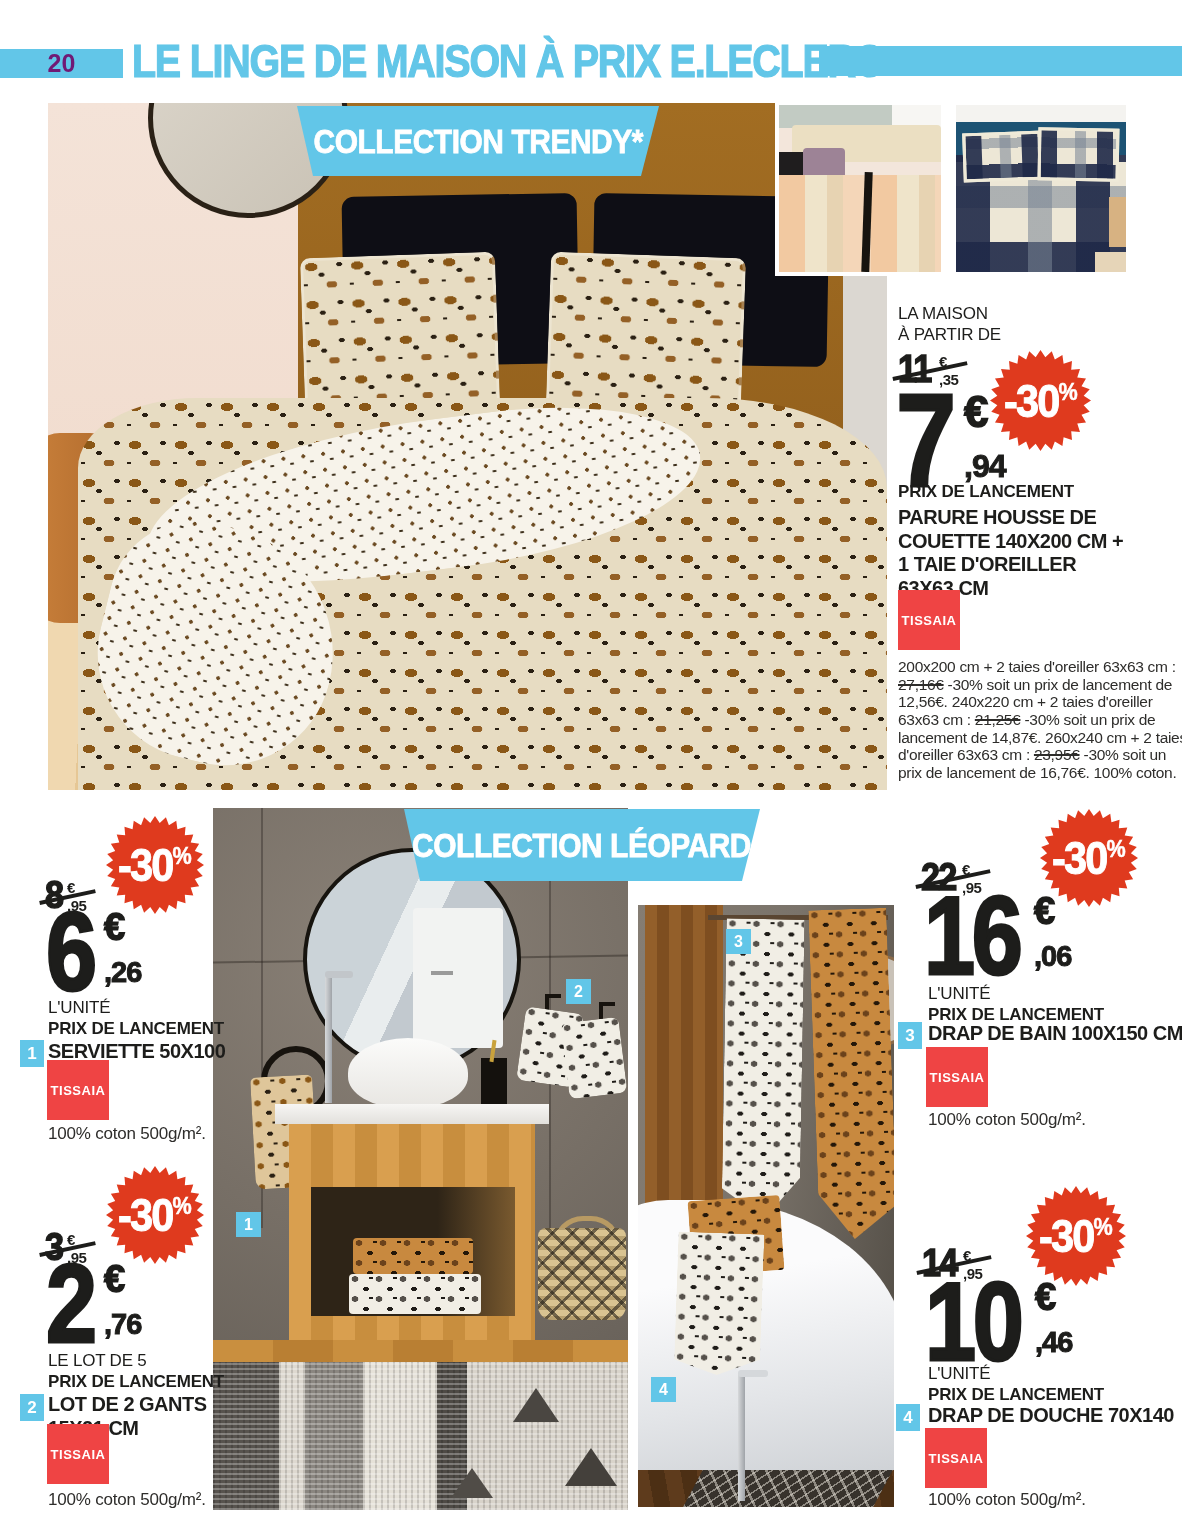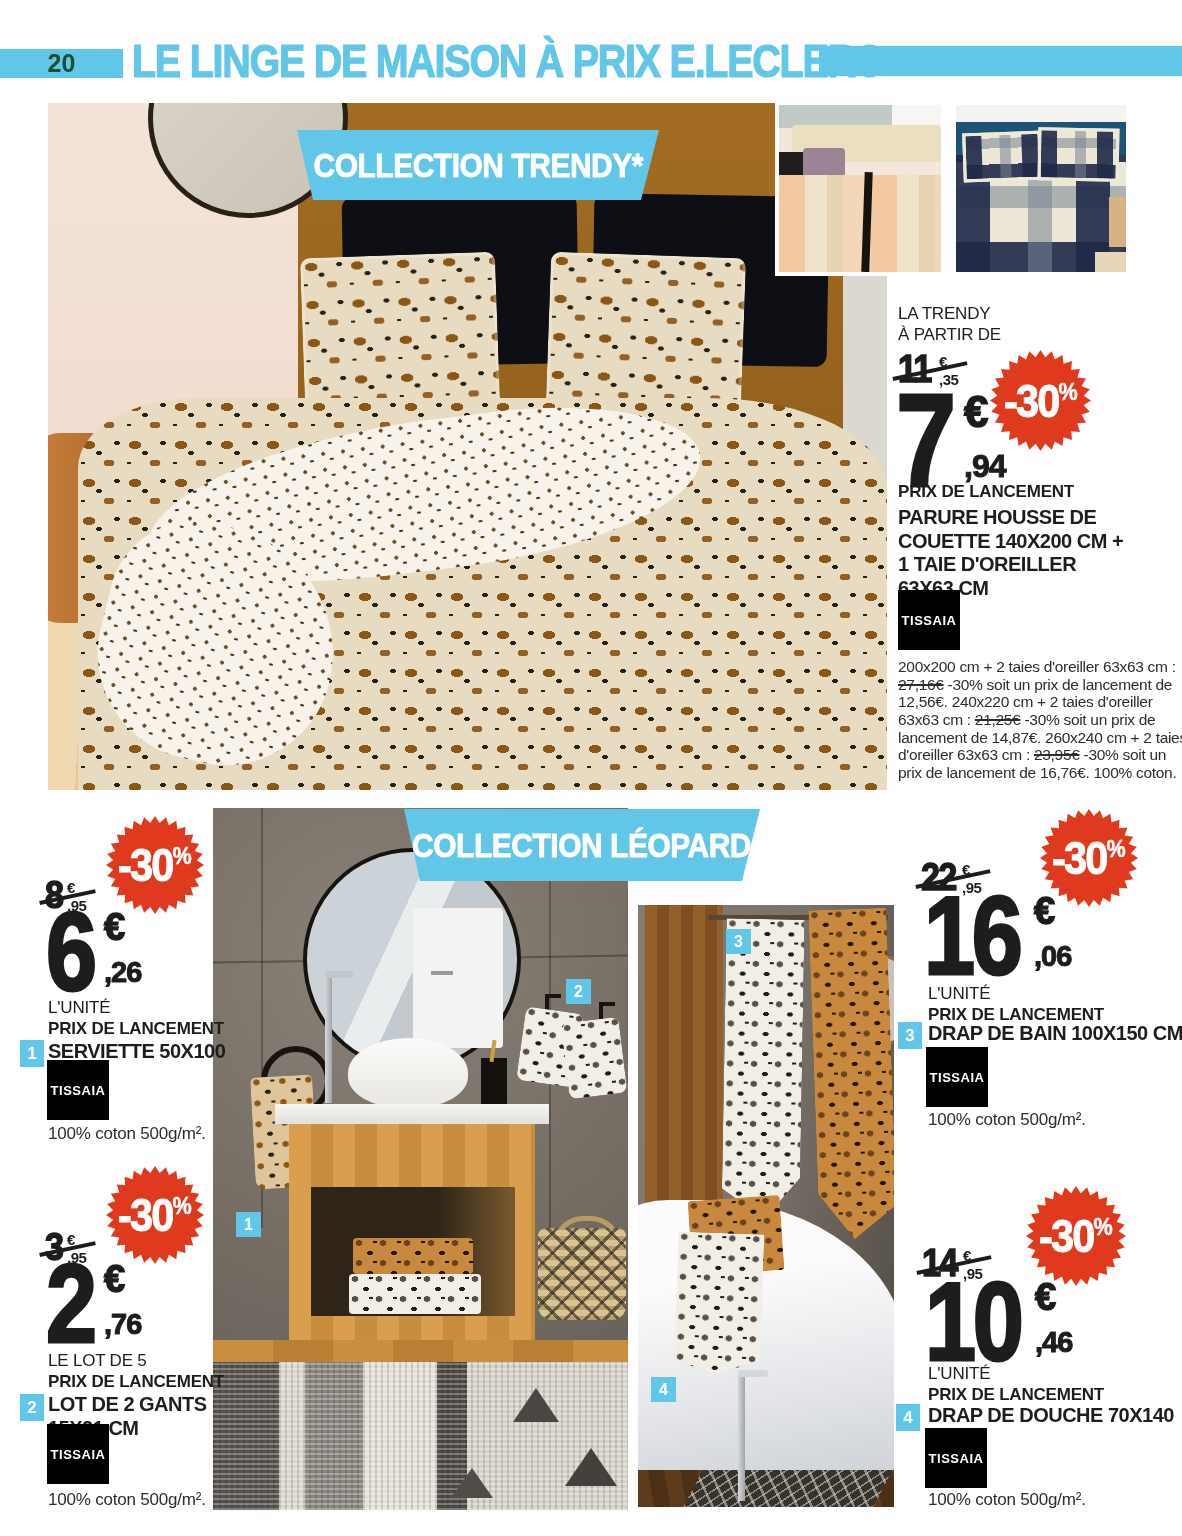--- a/index.html
+++ b/index.html
@@ -1,32 +1,32 @@
 <!DOCTYPE html>
 <html><head>
 <meta charset="utf-8">
 <style>
   html,body{margin:0;padding:0;background:#fff;}
   .page{position:relative;width:1182px;height:1536px;background:#fff;overflow:hidden;
         font-family:"Liberation Sans",sans-serif;color:#1d1d1b;}
 
   
   .h-badge{position:absolute;left:0;top:49px;width:123px;height:29px;background:#62C6E8;
-           color:#14532d;font-weight:700;font-size:25px;display:flex;align-items:center;justify-content:center;}
+           color:#701a75;font-weight:700;font-size:25px;display:flex;align-items:center;justify-content:center;}
   .h-title{position:absolute;left:132px;top:37px;font-size:47px;font-weight:700;color:#62C6E8;
            letter-spacing:-1.5px;white-space:nowrap;transform:scaleX(.84);transform-origin:left top;
            -webkit-text-stroke:1.2px #62C6E8;line-height:1;}
   .h-bar{position:absolute;left:819px;top:46px;width:363px;height:30px;background:#62C6E8;}
 
   
   .ribbon{position:absolute;background:#62C6E8;color:#fff;display:flex;align-items:center;justify-content:center;z-index:30;}
   .ribbon .txt{font-size:34px;font-weight:700;letter-spacing:-.5px;white-space:nowrap;
                transform:scaleX(.88);-webkit-text-stroke:.8px #fff;}
   .ribbon.trendy{left:297px;top:106px;width:362px;height:70px;
-                 clip-path:polygon(0 0,100% 0,calc(100% - 18px) 100%,16px 100%);margin-top:24px;}
+                 clip-path:polygon(0 0,100% 0,calc(100% - 18px) 100%,16px 100%);}
   .ribbon.leopard{left:404px;top:809px;width:356px;height:72px;
                  clip-path:polygon(0 0,100% 0,calc(100% - 18px) 100%,16px 100%);}
 
   
   .photo{position:absolute;overflow:hidden;}
   .photo > div{position:absolute;}
 
   
   .leo{background-color:#E7DCC2;background-image:
     radial-gradient(ellipse 9px 6px at 11px 9px,#8A5716 66%,transparent 70%),
@@ -190,21 +190,21 @@
   .price.big.d1 .n{width:62px;} .price.med.d1 .n{width:52px;} .price.med.d2 .n{width:104px;}
   .price .side{display:flex;flex-direction:column;margin-left:6px;}
   .price.big .cur{font-size:44px;} .price.med .cur{font-size:38px;}
   .price .cur{font-weight:700;line-height:1;-webkit-text-stroke:1.5px #1d1d1b;}
   .price.big .cents{font-size:32px;margin-top:16px;} .price.med .cents{font-size:29px;margin-top:12px;}
   .price .cents{font-weight:700;line-height:1;letter-spacing:-1px;-webkit-text-stroke:1px #1d1d1b;}
 
   .lbl{position:absolute;font-size:17px;letter-spacing:-.2px;line-height:1.25;}
   .lbl.bold{font-weight:700;}
   .pname{position:absolute;font-size:20px;font-weight:700;line-height:1.18;letter-spacing:-.5px;}
-  .tissaia{position:absolute;width:62px;height:60px;background:#000000;color:#fff;display:flex;
+  .tissaia{position:absolute;width:62px;height:60px;background:#ef4444;color:#fff;display:flex;
            align-items:center;justify-content:center;font-size:13px;font-weight:700;letter-spacing:.5px;}
   .comp{position:absolute;font-size:17px;color:#2E2D2B;letter-spacing:-.2px;}
   .fineprint{position:absolute;width:292px;font-size:15.5px;line-height:1.14;color:#2E2D2B;letter-spacing:-.3px;}
   .fineprint .strike{text-decoration:line-through;text-decoration-thickness:2px;}
 
   .lmark,.pmark{position:absolute;background:#62C6E8;color:#fff;font-weight:700;display:flex;
                 align-items:center;justify-content:center;z-index:35;}
   .lmark{width:24px;height:27px;font-size:17px;}
   .pmark{width:25px;height:25px;font-size:16px;}
 </style>
@@ -259,21 +259,21 @@
   </div>
 
   <div class="ribbon trendy">
     <span class="txt">COLLECTION TRENDY*</span>
   </div>
   <div class="ribbon leopard">
     <span class="txt">COLLECTION LÉOPARD</span>
   </div>
 
   <div class="lbl" style="left:898px;top:303px;">
-    <span>LA TRENDY</span><br>
+    <span>LA MAISON</span><br>
     <span>À PARTIR DE</span>
   </div>
   <div class="oldp o2" style="left:898px;top:354px;">
     <span class="n">11</span>
     <span class="side">
       <span class="cur">€</span>
       <span class="cents">,35</span>
     </span>
   </div>
   <div class="price big d1" style="left:896px;top:390px;">

